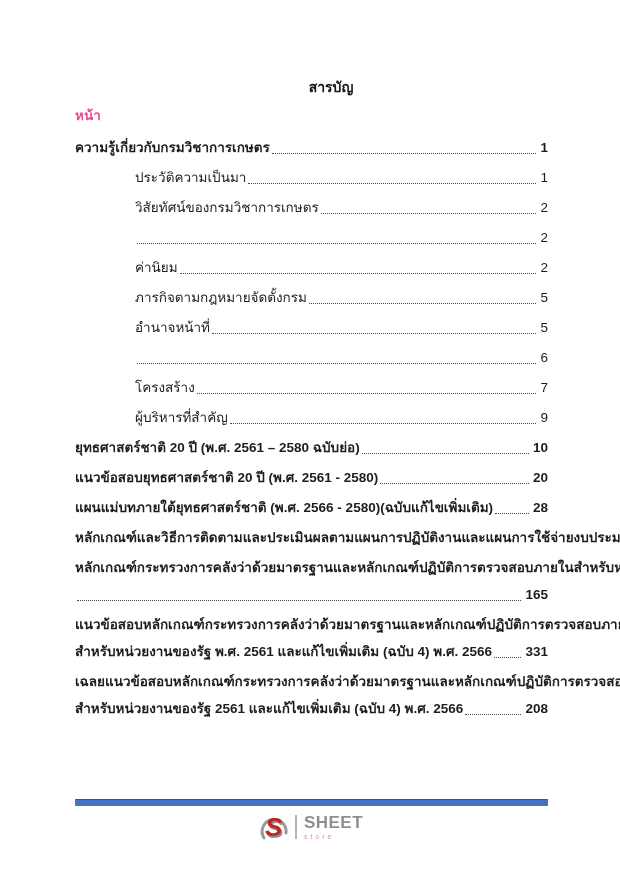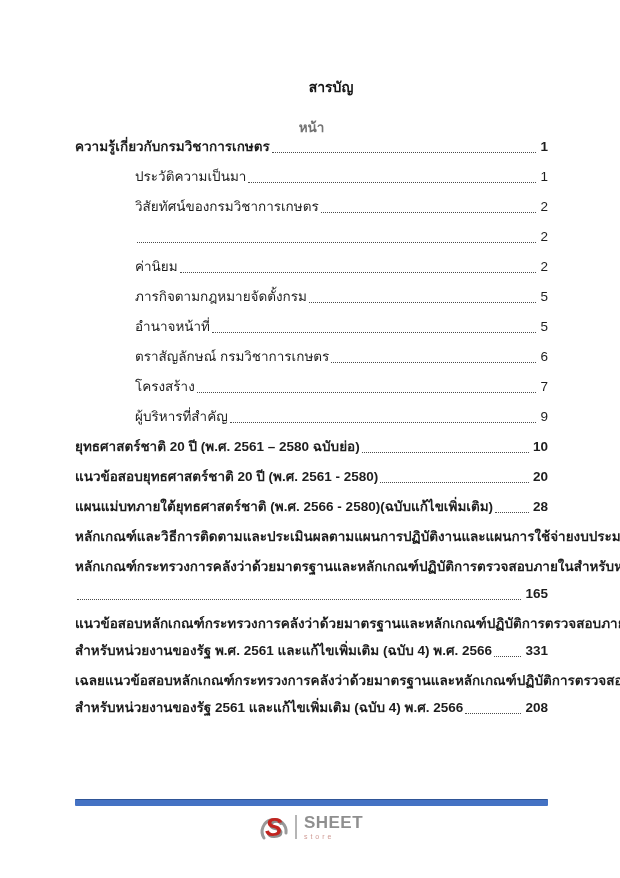--- a/index.html
+++ b/index.html
@@ -20,27 +20,28 @@
     text-align:center;
     transform:translateX(21px);
     font-size:14px;
     font-weight:600;
     color:#161616;
   }
   .content{
     margin:0 72px 0 75px; 
   }
   .col-header{
-    margin-top:18px;
-    text-align:center;
+    margin-top:6px;
+    text-align:left;
     font-size:13.5px;
     font-weight:600;
-    color:#737373;
+    color:#ec4899;
   }
   .toc{
+    margin-top:13px;
   }
   .toc-row{margin-bottom:12px;}
   .toc-row .pre-line{
     font-size:13.5px;
     line-height:18px;
     margin-bottom:9px;
     white-space:nowrap;
   }
   .dotline{
     display:flex;
@@ -152,21 +153,20 @@
         </div>
         <div class="toc-row indent1">
           <div class="dotline">
             <span class="label">อำนาจหน้าที่</span>
             <span class="leader"></span>
             <span class="pagenum">5</span>
           </div>
         </div>
         <div class="toc-row indent1">
           <div class="dotline">
-            <span class="label">ตราสัญลักษณ์ กรมวิชาการเกษตร </span>
             <span class="leader"></span>
             <span class="pagenum">6</span>
           </div>
         </div>
         <div class="toc-row indent1">
           <div class="dotline">
             <span class="label">โครงสร้าง</span>
             <span class="leader"></span>
             <span class="pagenum">7</span>
           </div>

